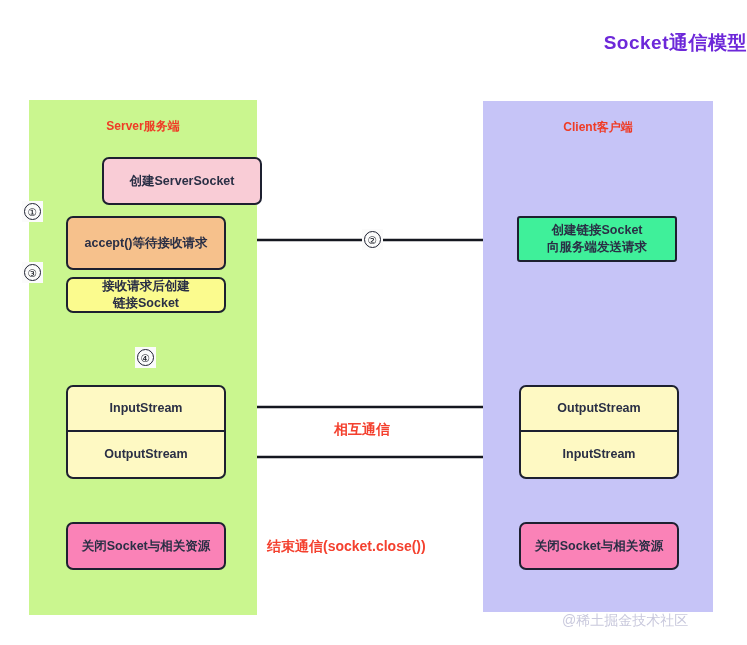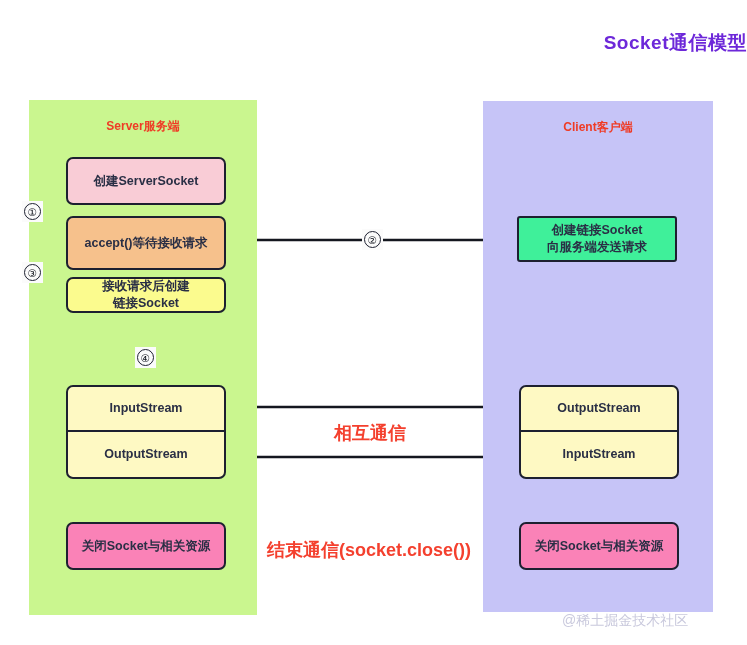--- a/index.html
+++ b/index.html
@@ -41,21 +41,21 @@
     border:2px solid #1d2030;
     border-radius:7px;
     box-sizing:border-box;
     display:flex;align-items:center;justify-content:center;
     text-align:center;
     font-size:12.5px;font-weight:bold;
     color:#2a2f45;
     line-height:1.35;
   }
   .box.sq{border-radius:3px;}
-  .box-pink{background:#f9ccd6;}
+  .box-pink{background:#f9ccd6;margin-left:36px;}
   .box-orange{background:#f6c18c;}
   .box-yellow{background:#fbfb8e;}
   .box-blue{background:#fef9c3;}
   .box-magenta{background:#fa82b7;}
   .box-green{background:#3ff09a;}
 
   
   #srv-create{left:66px;top:157px;width:160px;height:48px;}
   #srv-accept{left:66px;top:216px;width:160px;height:54px;}
   #srv-yellow{left:66px;top:277px;width:160px;height:36px;}
@@ -67,22 +67,22 @@
   #cli-create{left:517px;top:216px;width:160px;height:46px;}
   #cli-out{left:519px;top:385px;width:160px;height:46px;border-radius:7px 7px 0 0;border-bottom-width:1px;}
   #cli-in{left:519px;top:431px;width:160px;height:48px;border-radius:0 0 7px 7px;border-top-width:1px;}
   #cli-close{left:519px;top:522px;width:160px;height:48px;}
 
   .red-label{
     position:absolute;
     color:#f4402e;font-weight:bold;
     white-space:nowrap;
   }
-  #label-mutual{left:334px;top:421px;font-size:18px;}
-  #label-close{left:267px;top:538px;font-size:18px;}
+  #label-mutual{left:334px;top:421px;font-size:14px;}
+  #label-close{left:267px;top:538px;font-size:14px;}
 
   .marker{
     position:absolute;
     width:17px;height:17px;
     border:1.3px solid #1d2030;
     border-radius:50%;
     background:#fbfbfb;
     color:#10131c;
     font-size:10.5px;
     display:flex;align-items:center;justify-content:center;

